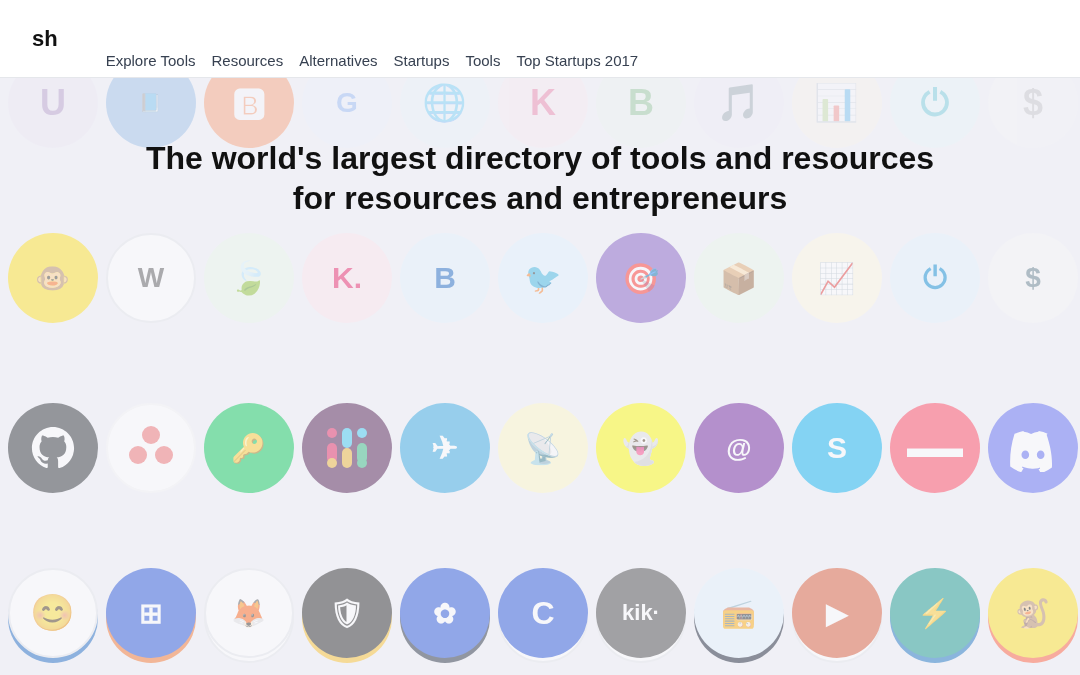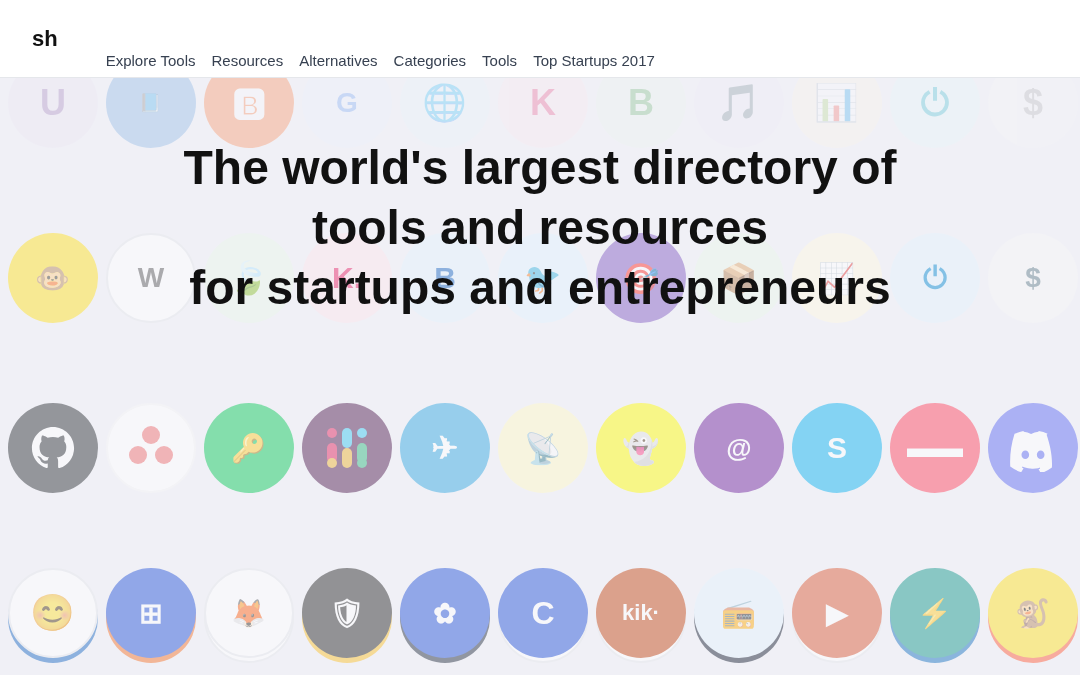--- a/index.html
+++ b/index.html
@@ -26,21 +26,21 @@
       position: relative; width: 1080px; height: 597px;
       background: #f0f0f6; overflow: hidden;
       display: flex; align-items: flex-start; justify-content: center;
       padding-top: 60px;
     }
     .hero-text {
       position: relative; z-index: 5;
       text-align: center; max-width: 800px;
     }
     .hero-title {
-      font-size: 48px; font-weight: 800; color: #111; line-height: 1.25;
+      font-size: 32px; font-weight: 800; color: #111; line-height: 1.25;
     }
 
     
     .icon-bg {
       position: absolute; top: 0; left: 0; width: 100%; height: 100%;
       z-index: 1;
     }
     .icon-row {
       display: flex; align-items: center; gap: 8px;
       position: absolute; left: 0; width: 100%;
@@ -72,21 +72,21 @@
   </style>
 </head>
 <body>
 
 <nav class="navbar">
   <div class="navbar-logo">sh</div>
   <div class="navbar-links">
     <a class="navbar-link">Explore Tools</a>
     <a class="navbar-link">Resources</a>
     <a class="navbar-link">Alternatives</a>
-    <a class="navbar-link">Categories</a>
+    <a class="navbar-link">Startups</a>
     <a class="navbar-link">Tools</a>
     <a class="navbar-link">Top Startups 2017</a>
   </div>
 </nav>
 
 <section class="hero">
 
   <div class="icon-bg">
 
     <div class="icon-row row1">
@@ -218,33 +218,33 @@
       <div class="icon-circle" style="background:#1d4ed8;color:#fff;font-size:28px">⊞</div>
 
       <div class="icon-circle ic-white-bordered" style="font-size:28px">🦊</div>
 
       <div class="icon-circle" style="background:#212121;color:#fff;font-size:28px">🛡</div>
 
       <div class="icon-circle" style="background:#1d4ed8;color:#fff;font-size:28px">✿</div>
 
       <div class="icon-circle" style="background:#1d4ed8;color:#fff;font-size:32px;font-weight:900">C</div>
 
-      <div class="icon-circle" style="background:#c2410c;color:#fff;font-size:22px;font-weight:700">kik·</div>
+      <div class="icon-circle" style="background:#404040;color:#fff;font-size:22px;font-weight:700">kik·</div>
 
       <div class="icon-circle" style="background:#e3f2fd;color:#1565c0;font-size:28px">📻</div>
 
       <div class="icon-circle" style="background:#da552f;color:#fff;font-size:28px">▶</div>
 
       <div class="icon-circle" style="background:#0d9488;color:#fff;font-size:28px">⚡</div>
 
       <div class="icon-circle" style="background:#ffe01b;color:#333;font-size:28px">🐒</div>
     </div>
   </div>
 
   <div class="hero-overlay"></div>
 
   <div class="hero-text">
     <h1 class="hero-title">
       <span>The world's largest directory of tools and resources</span><br>
-      <span>for startups and entrepreneurs</span>
+      <span>for resources and entrepreneurs</span>
     </h1>
   </div>
 </section>
 
 </body></html>

